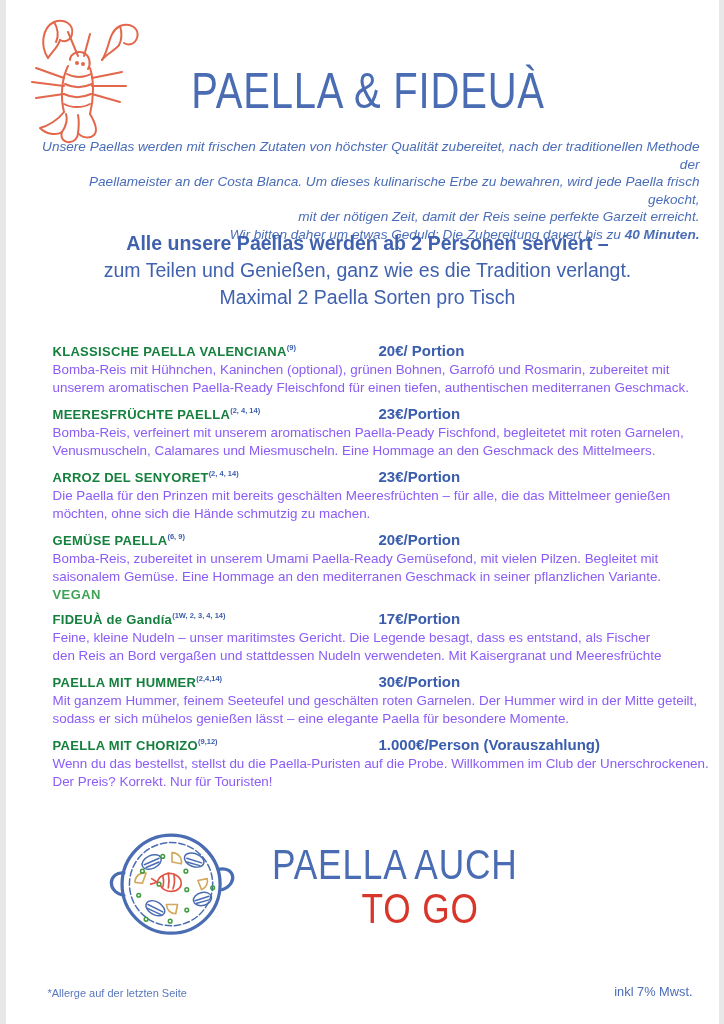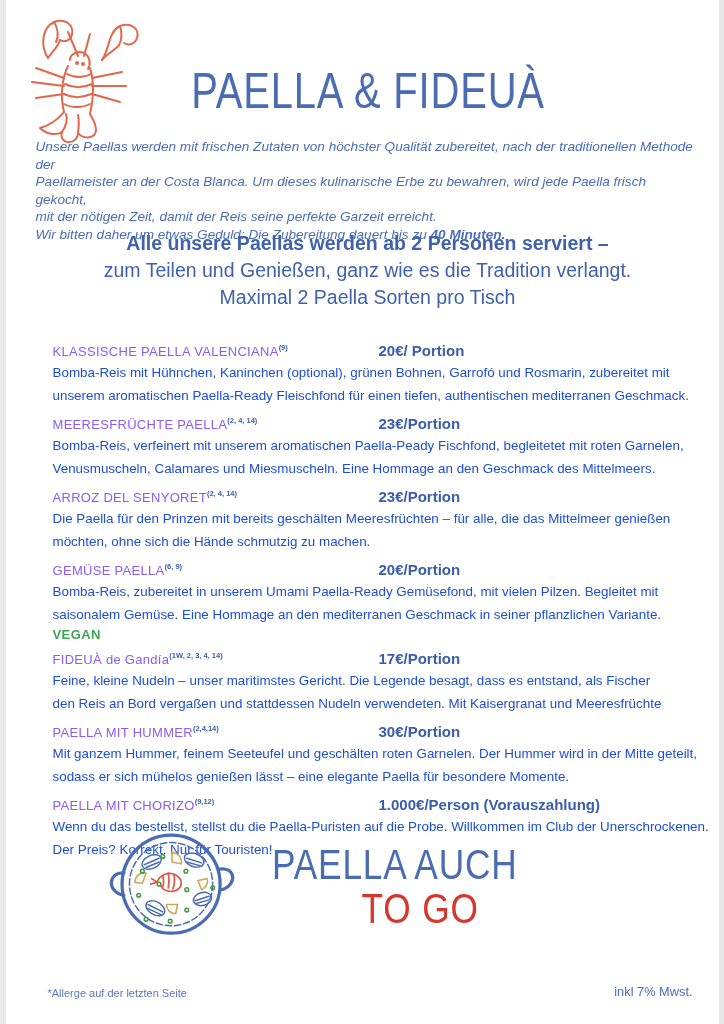--- a/index.html
+++ b/index.html
@@ -11,47 +11,47 @@
   
   .lobster{position:absolute; left:-8px; top:16px; width:158px; height:128px;}
   
   .page-title{
     position:absolute; top:62px; left:0; width:724px; text-align:center;
     font-size:50px; font-weight:400; letter-spacing:1px; color:#4a6cb3;
     transform:scaleX(0.8); transform-origin:362px center; white-space:nowrap;
   }
   
   .intro{
-    position:absolute; top:138px; left:30px; width:664px; text-align:left;
+    position:absolute; top:138px; left:30px; width:664px; text-align:right;
     font-style:italic; font-size:13.6px; line-height:17.6px; color:#4a6db8;
   }
   .intro b{font-weight:700;}
   
   .notice{
     position:absolute; top:230px; left:0; width:724px; text-align:center;
     font-size:19.5px; line-height:27px; color:#4061ae;
   }
   .notice .bold{font-weight:700;}
   
   .menu{position:absolute; top:338px; left:47px; width:670px;}
   .item{position:relative; margin-bottom:4px;}
   .item-head{position:relative; padding-top:4px; height:17px;}
   .item-name{
-    font-size:13px; font-weight:400; letter-spacing:0.3px; color:#8b5cf6;text-align:right;
+    font-size:13px; font-weight:700; letter-spacing:0.3px; color:#15803d;text-align:right;
   }
   .item-sup{
     font-size:7.5px; font-weight:700; color:#3a5dad;
     position:relative; top:-6px; letter-spacing:0;
   }
   .item-price{
     position:absolute; left:326px; bottom:0;
     font-size:15px; font-weight:700; color:#3a5dad; white-space:nowrap;
   }
   .item-desc{
-    margin-top:2px; font-size:13.4px; line-height:23px; color:#1d4ed8;
+    margin-top:2px; font-size:13.4px; line-height:18px; color:#8b5cf6;
     white-space:pre-line;
   }
   .vegan-tag{margin-top:1px; font-size:13px; font-weight:700; color:#3ea257; letter-spacing:0.4px;}
   
   .logo{position:absolute; top:824px; left:92px; display:flex; align-items:center;}
   .pan{width:148px; height:124px; flex:0 0 auto;}
   .logo-text{
     margin-left:26px; width:320px;
     transform:scaleX(0.82); transform-origin:left center; white-space:nowrap;
   }

